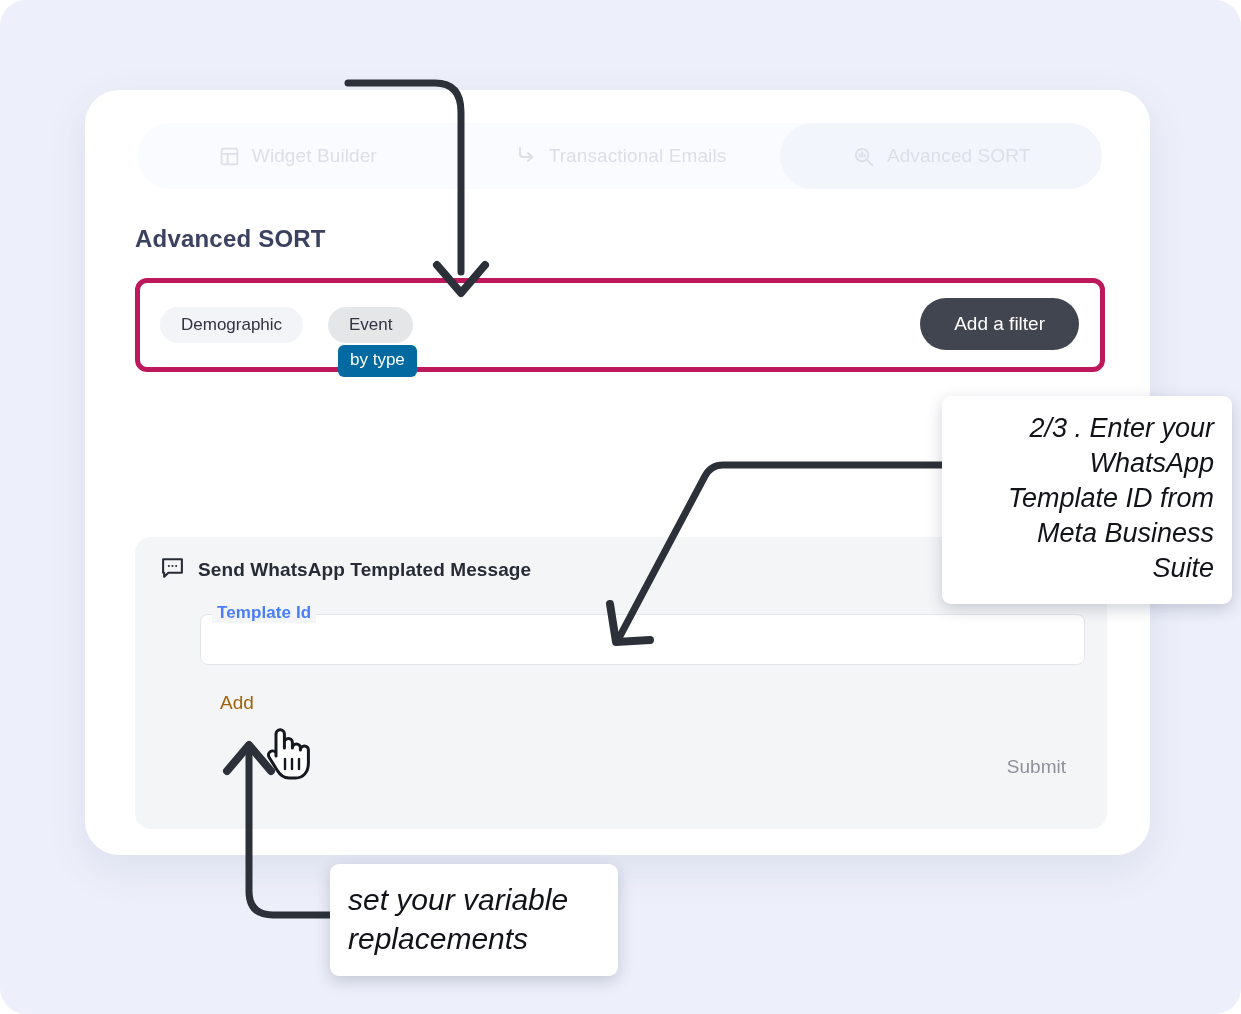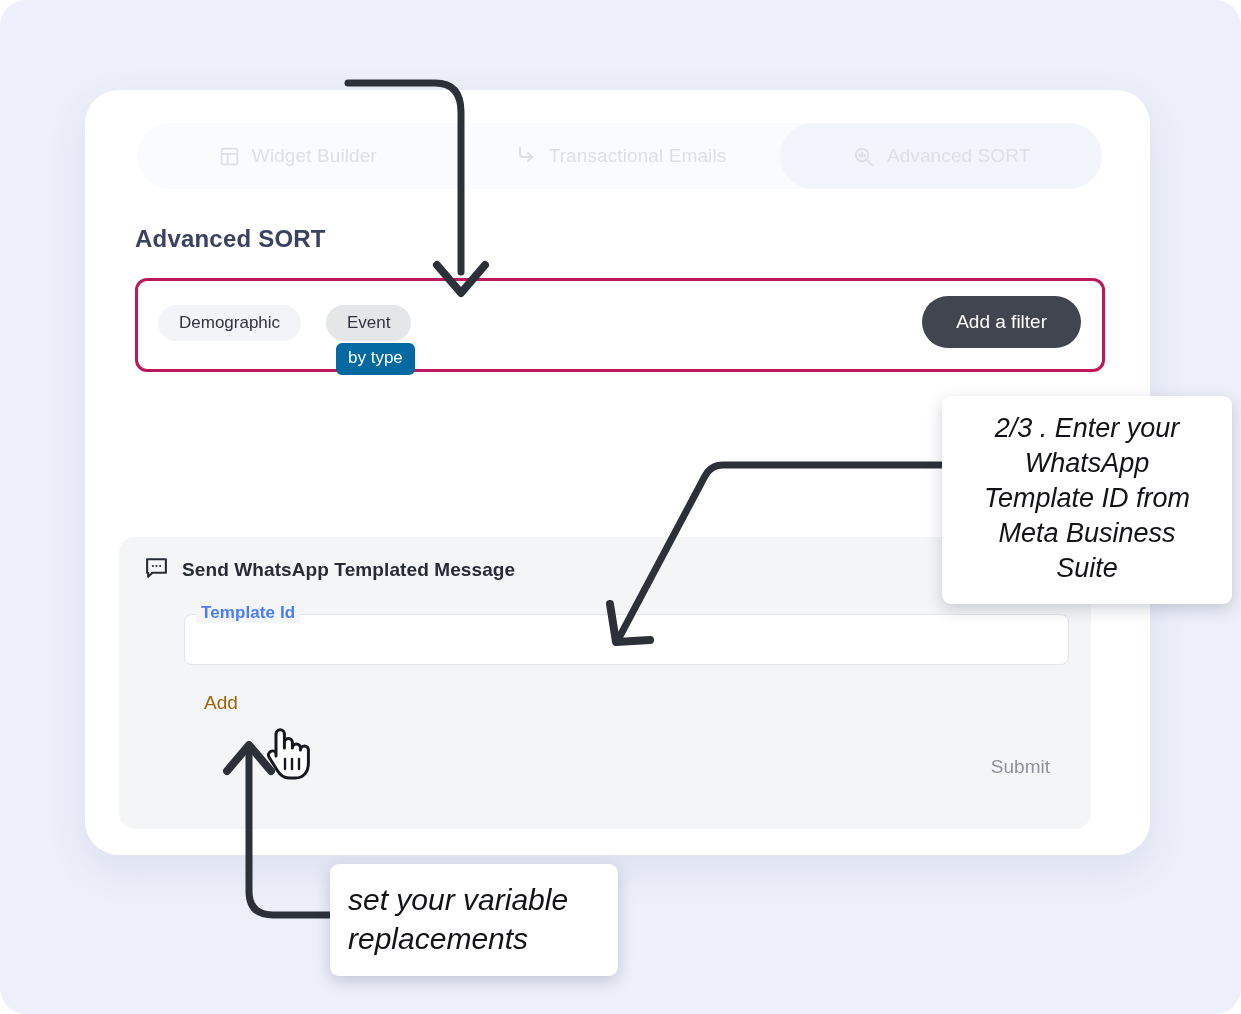--- a/index.html
+++ b/index.html
@@ -76,21 +76,21 @@
     letter-spacing: .2px;
   }
 
   
   #filter-bar {
     position: absolute;
     left: 50px;
     top: 188px;
     width: 970px;
     height: 94px;
-    border: 3px solid #be185d;
+    border: 5px solid #be185d;
     border-radius: 12px;
     box-sizing: border-box;
   }
   .pill {
     position: absolute;
     top: 24px;
     height: 36px;
     border-radius: 18px;
     display: flex;
     align-items: center;
@@ -129,21 +129,21 @@
     justify-content: center;
     cursor: pointer;
     border: none;
     font-family: "Liberation Sans", sans-serif;
     text-align: center;
   }
 
   
   #form-panel {
     position: absolute;
-    left: 34px;
+    left: 50px;
     top: 447px;
     width: 972px;
     height: 292px;
     background: #f4f5f7;
     border-radius: 16px;
     text-decoration: underline;
   }
   #form-header {
     position: absolute;
     left: 25px;
@@ -236,21 +236,21 @@
     box-sizing: border-box;
     font-size: 27px;
     text-align: right;
   }
   #callout-2 {
     left: 942px; top: 396px;
     width: 290px;
     padding: 15px 18px 18px 18px;
     box-sizing: border-box;
     font-size: 27px;
-    text-align: center;
+    text-align: right;
   }
   #callout-3 {
     left: 330px; top: 864px;
     width: 288px;
     padding: 16px 18px 18px 18px;
     box-sizing: border-box;
     font-size: 30px;
     text-align: left;
   }
 

